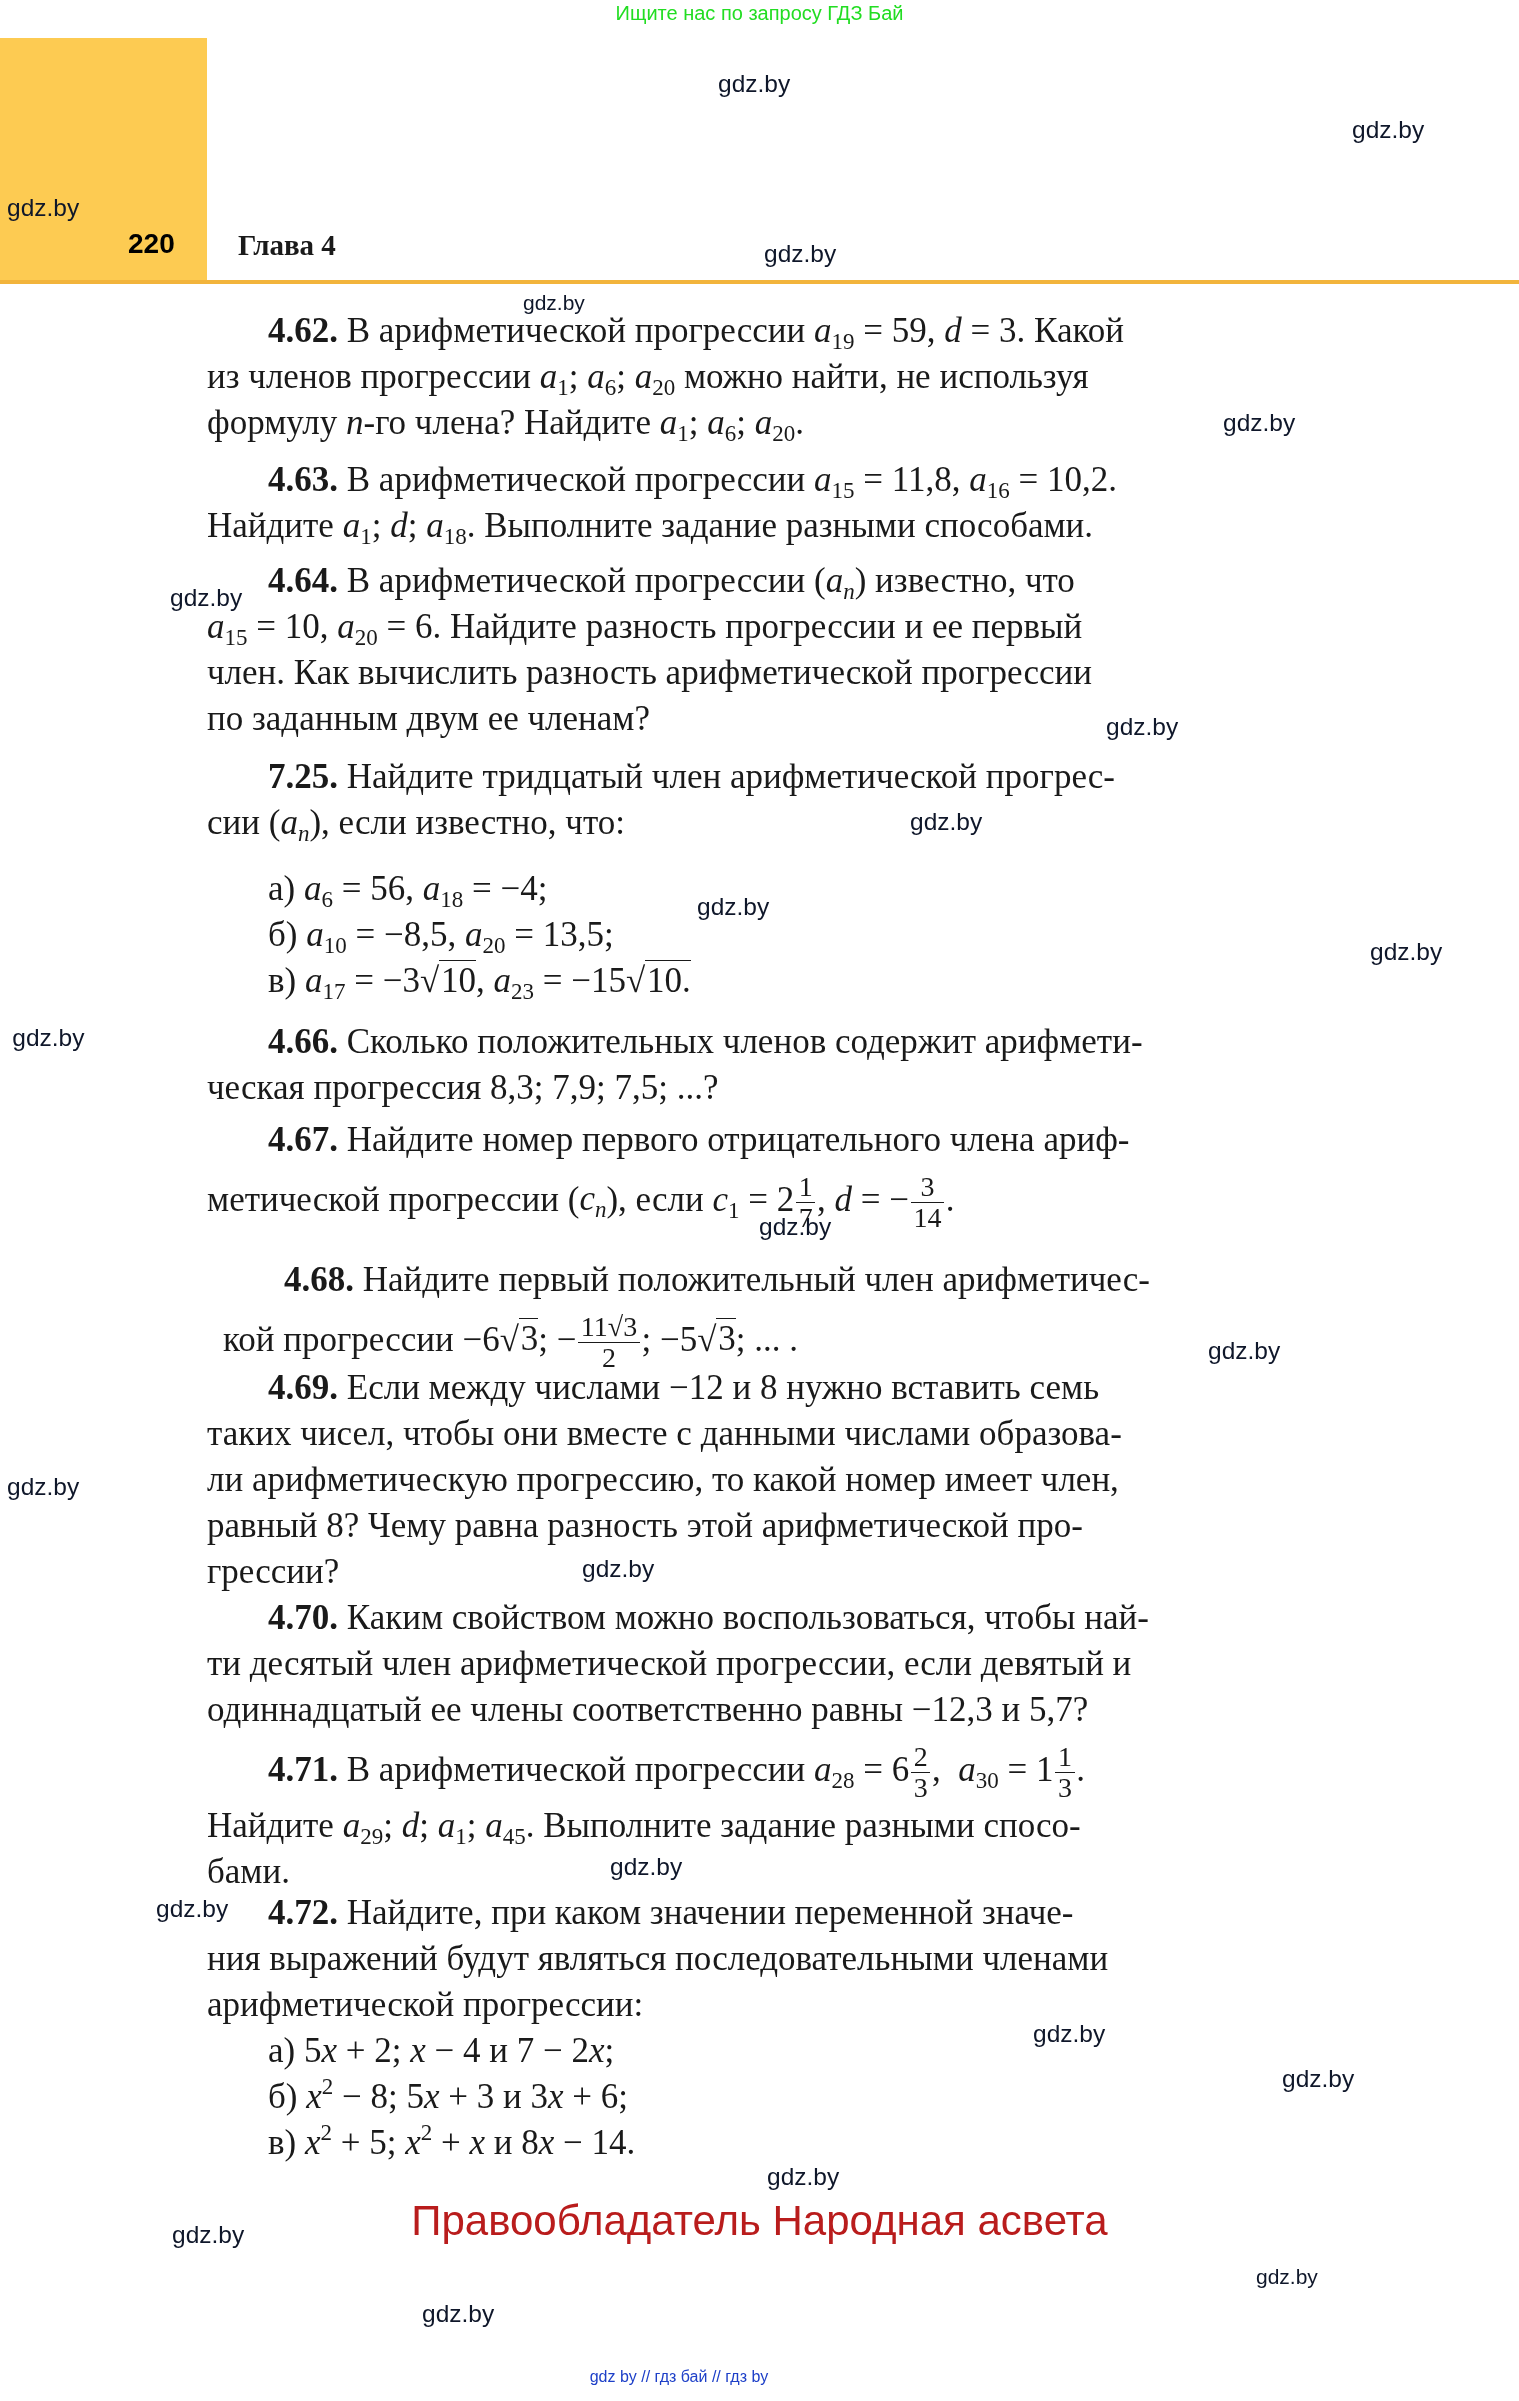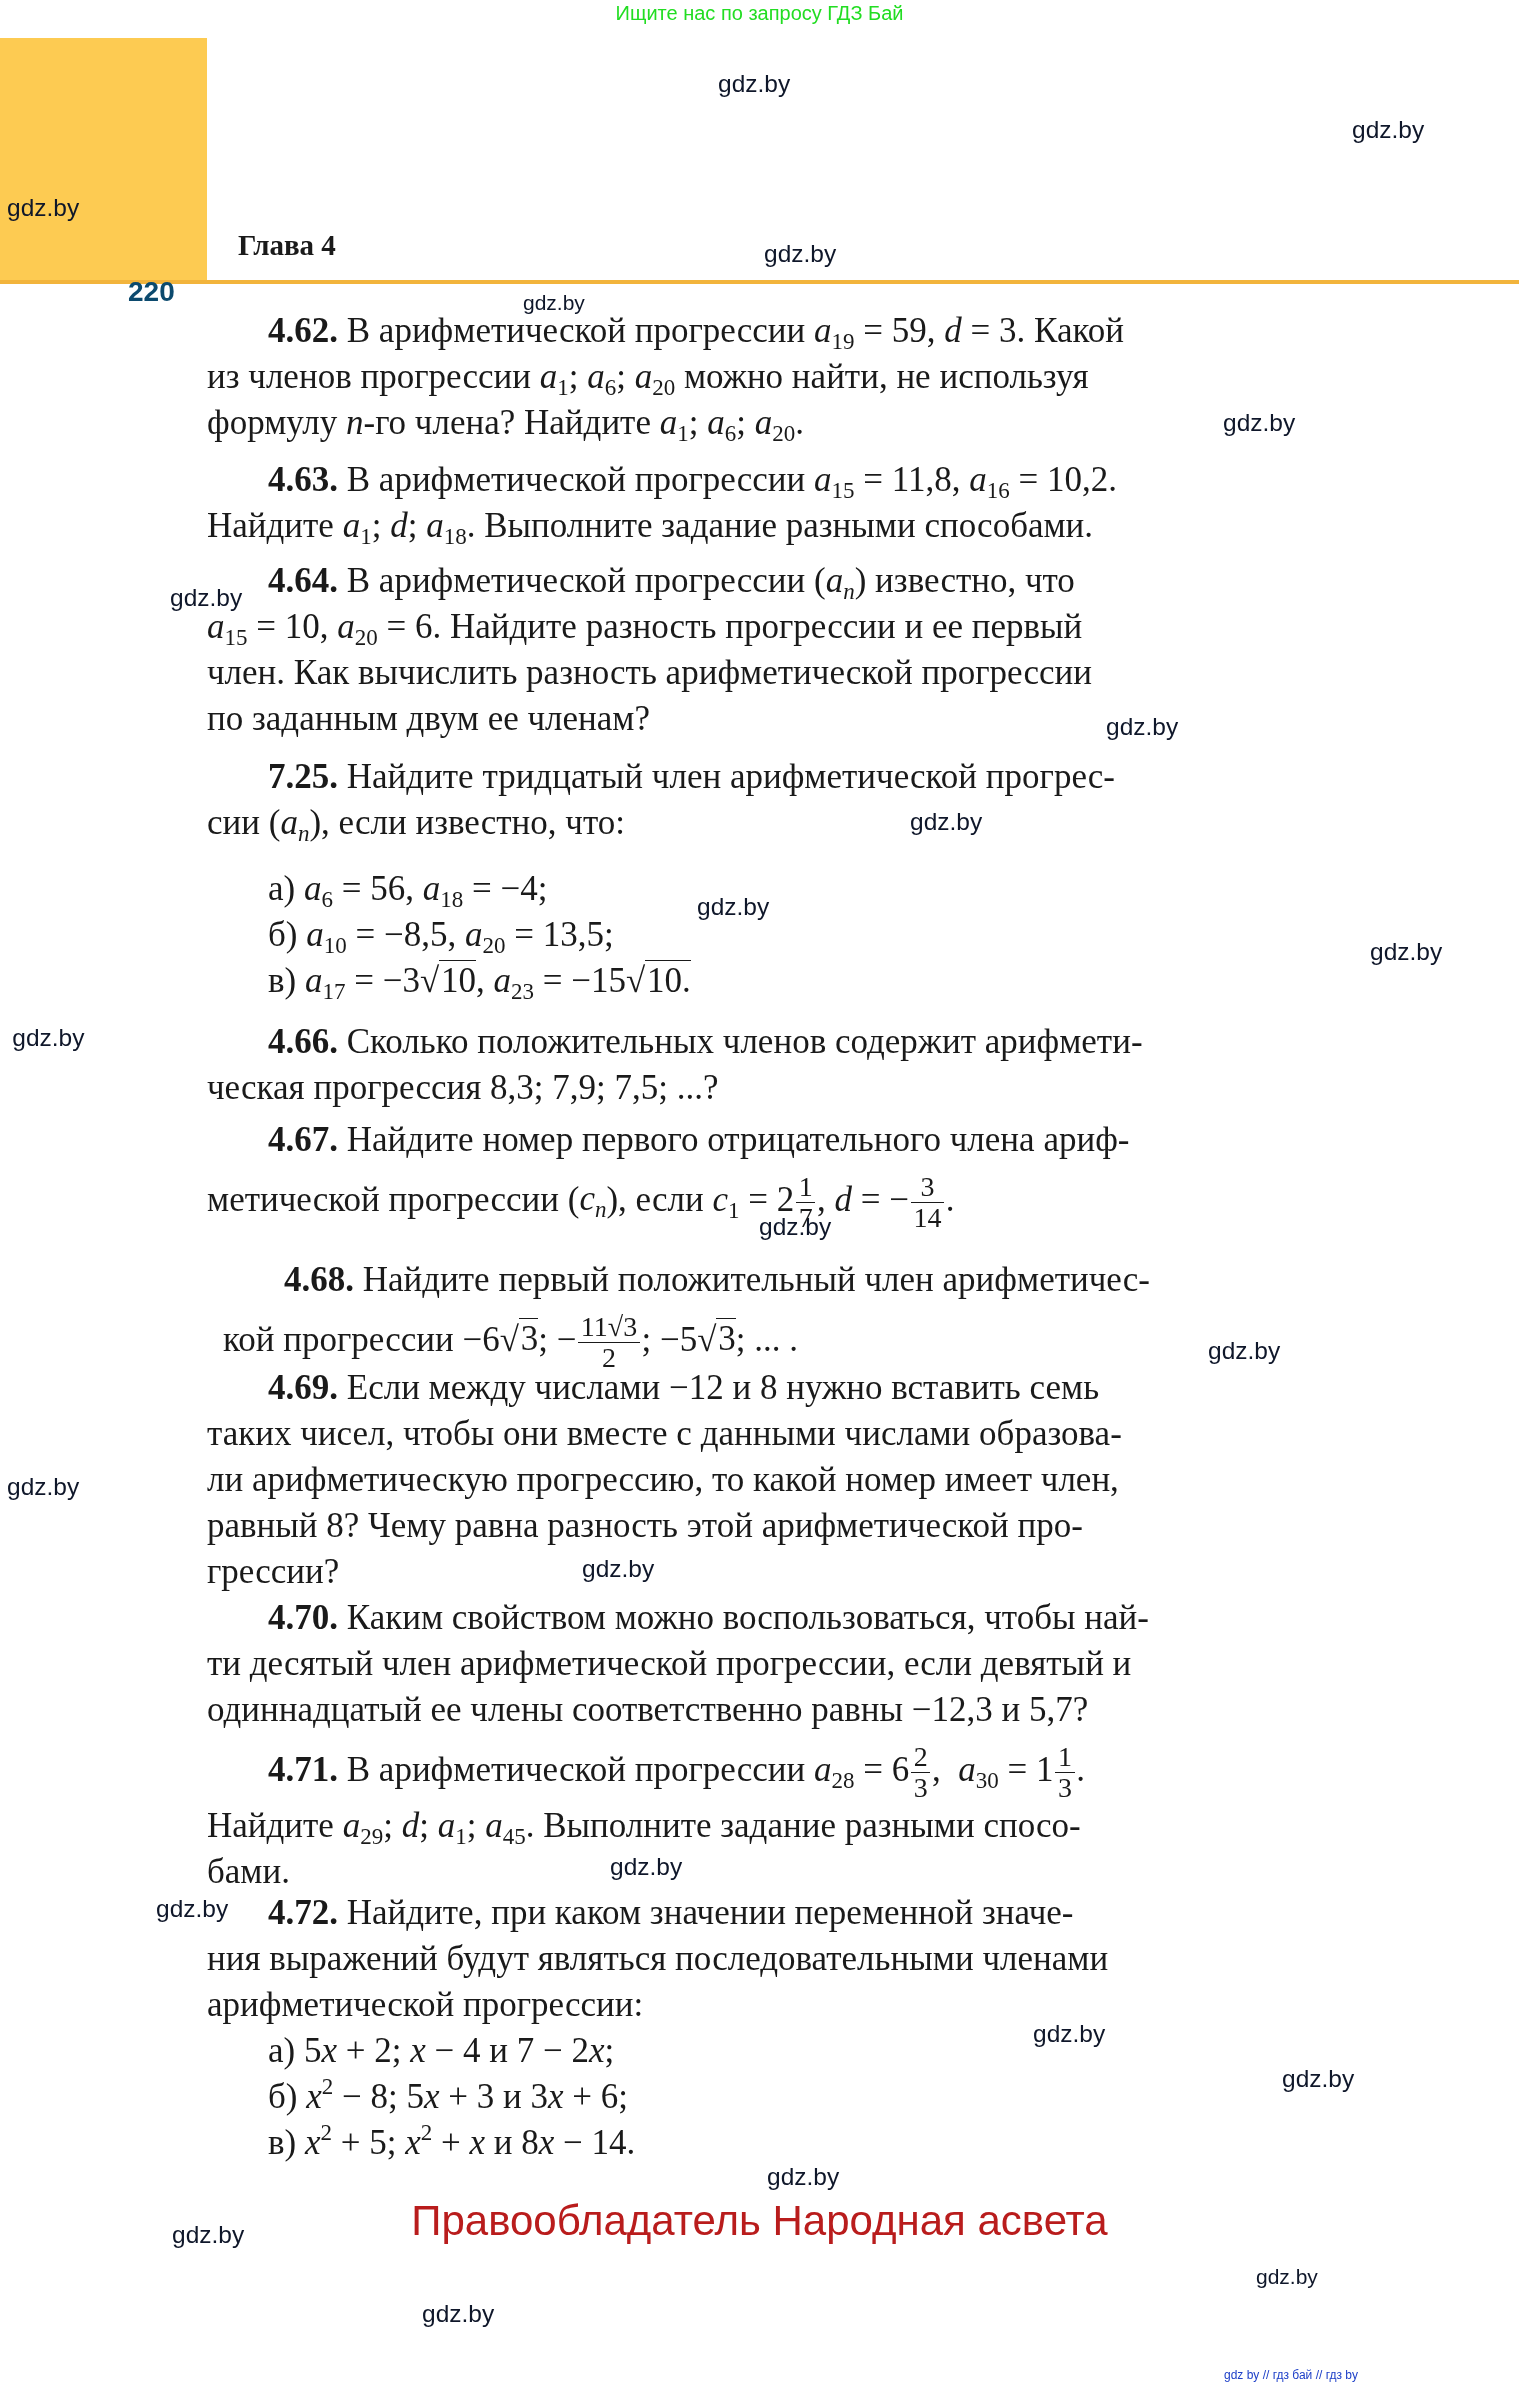--- a/index.html
+++ b/index.html
@@ -1,36 +1,36 @@
 <!DOCTYPE html>
 <html style="font-size:14px"><head>
 <meta charset="utf-8">
 <style>
   html, body { margin:0; padding:0; background:#ffffff; }
   body { width:1519px; height:2401px; position:relative; overflow:hidden; font-family:"DejaVu Serif","Liberation Serif",serif; color:#1a1a1a; }
   .abs { position:absolute; }
   .banner { top:1.8px; left:0; width:1519px; text-align:center; font-family:"Liberation Sans",sans-serif; font-size:20px; color:#22dd22; }
   .band { left:0; top:38px; width:207px; height:244px; background:#fdcb52; }
   .rule { left:0; top:280px; width:1519px; height:4.4px; background:#f2b43c; }
-  .pageno { left:128px; top:228px; font-family:"Liberation Sans",sans-serif; font-weight:bold; font-size:28px; color:#0c4a6e;margin-top:48px; }
+  .pageno { left:128px; top:228px; font-family:"Liberation Sans",sans-serif; font-weight:bold; font-size:28px; color:#000000; }
   .chapter { left:238px; top:229px; font-family:"Liberation Serif",serif; font-weight:bold; font-size:29px; color:#1a1a1a; }
   .wm { font-family:"Liberation Sans",sans-serif; font-size:24.5px; color:#0f172a; white-space:nowrap; }
   .wm-sm { font-size:21px; }
   .para { left:207px; width:1169px; font-family:"Liberation Serif",serif; font-size:35px; line-height:46px; text-align:justify; }
   .para .num { font-weight:bold; }
   .indent-line { padding-left:61px; }
   i { font-style:italic; }
   sub { font-size:23px; vertical-align:-7px; line-height:0; }
   sup { font-size:23px; vertical-align:14px; line-height:0; }
   .frac { display:inline-block; vertical-align:middle; text-align:center; font-size:28px; line-height:30px; margin:0 1.8px; }
   .frac .n { display:block; border-bottom:1.8px solid #1a1a1a; padding:0 2.6px; }
   .frac .d { display:block; padding:0 2.6px; }
   .sqrt { border-top:1.8px solid #1a1a1a; padding-left:1.8px; }
   .copyright { left:0; width:1519px; top:2197px; text-align:center; font-family:"Liberation Sans",sans-serif; font-size:42px; color:#b91c1c; }
-  .footer { left:0; width:1358px; top:2368px; text-align:right; font-family:"Liberation Sans",sans-serif; font-size:12px; color:#1e40c8; }
+  .footer { left:0; width:1358px; top:2368px; text-align:center; font-family:"Liberation Sans",sans-serif; font-size:16px; color:#1e40c8; }
 </style>
 </head>
 <body>
 
 <div class="abs banner">Ищите нас по запросу ГДЗ Бай</div>
 
 <div class="abs band"></div>
 <div class="abs rule"></div>
 <div class="abs pageno">220</div>
 <div class="abs chapter">Глава 4</div>

